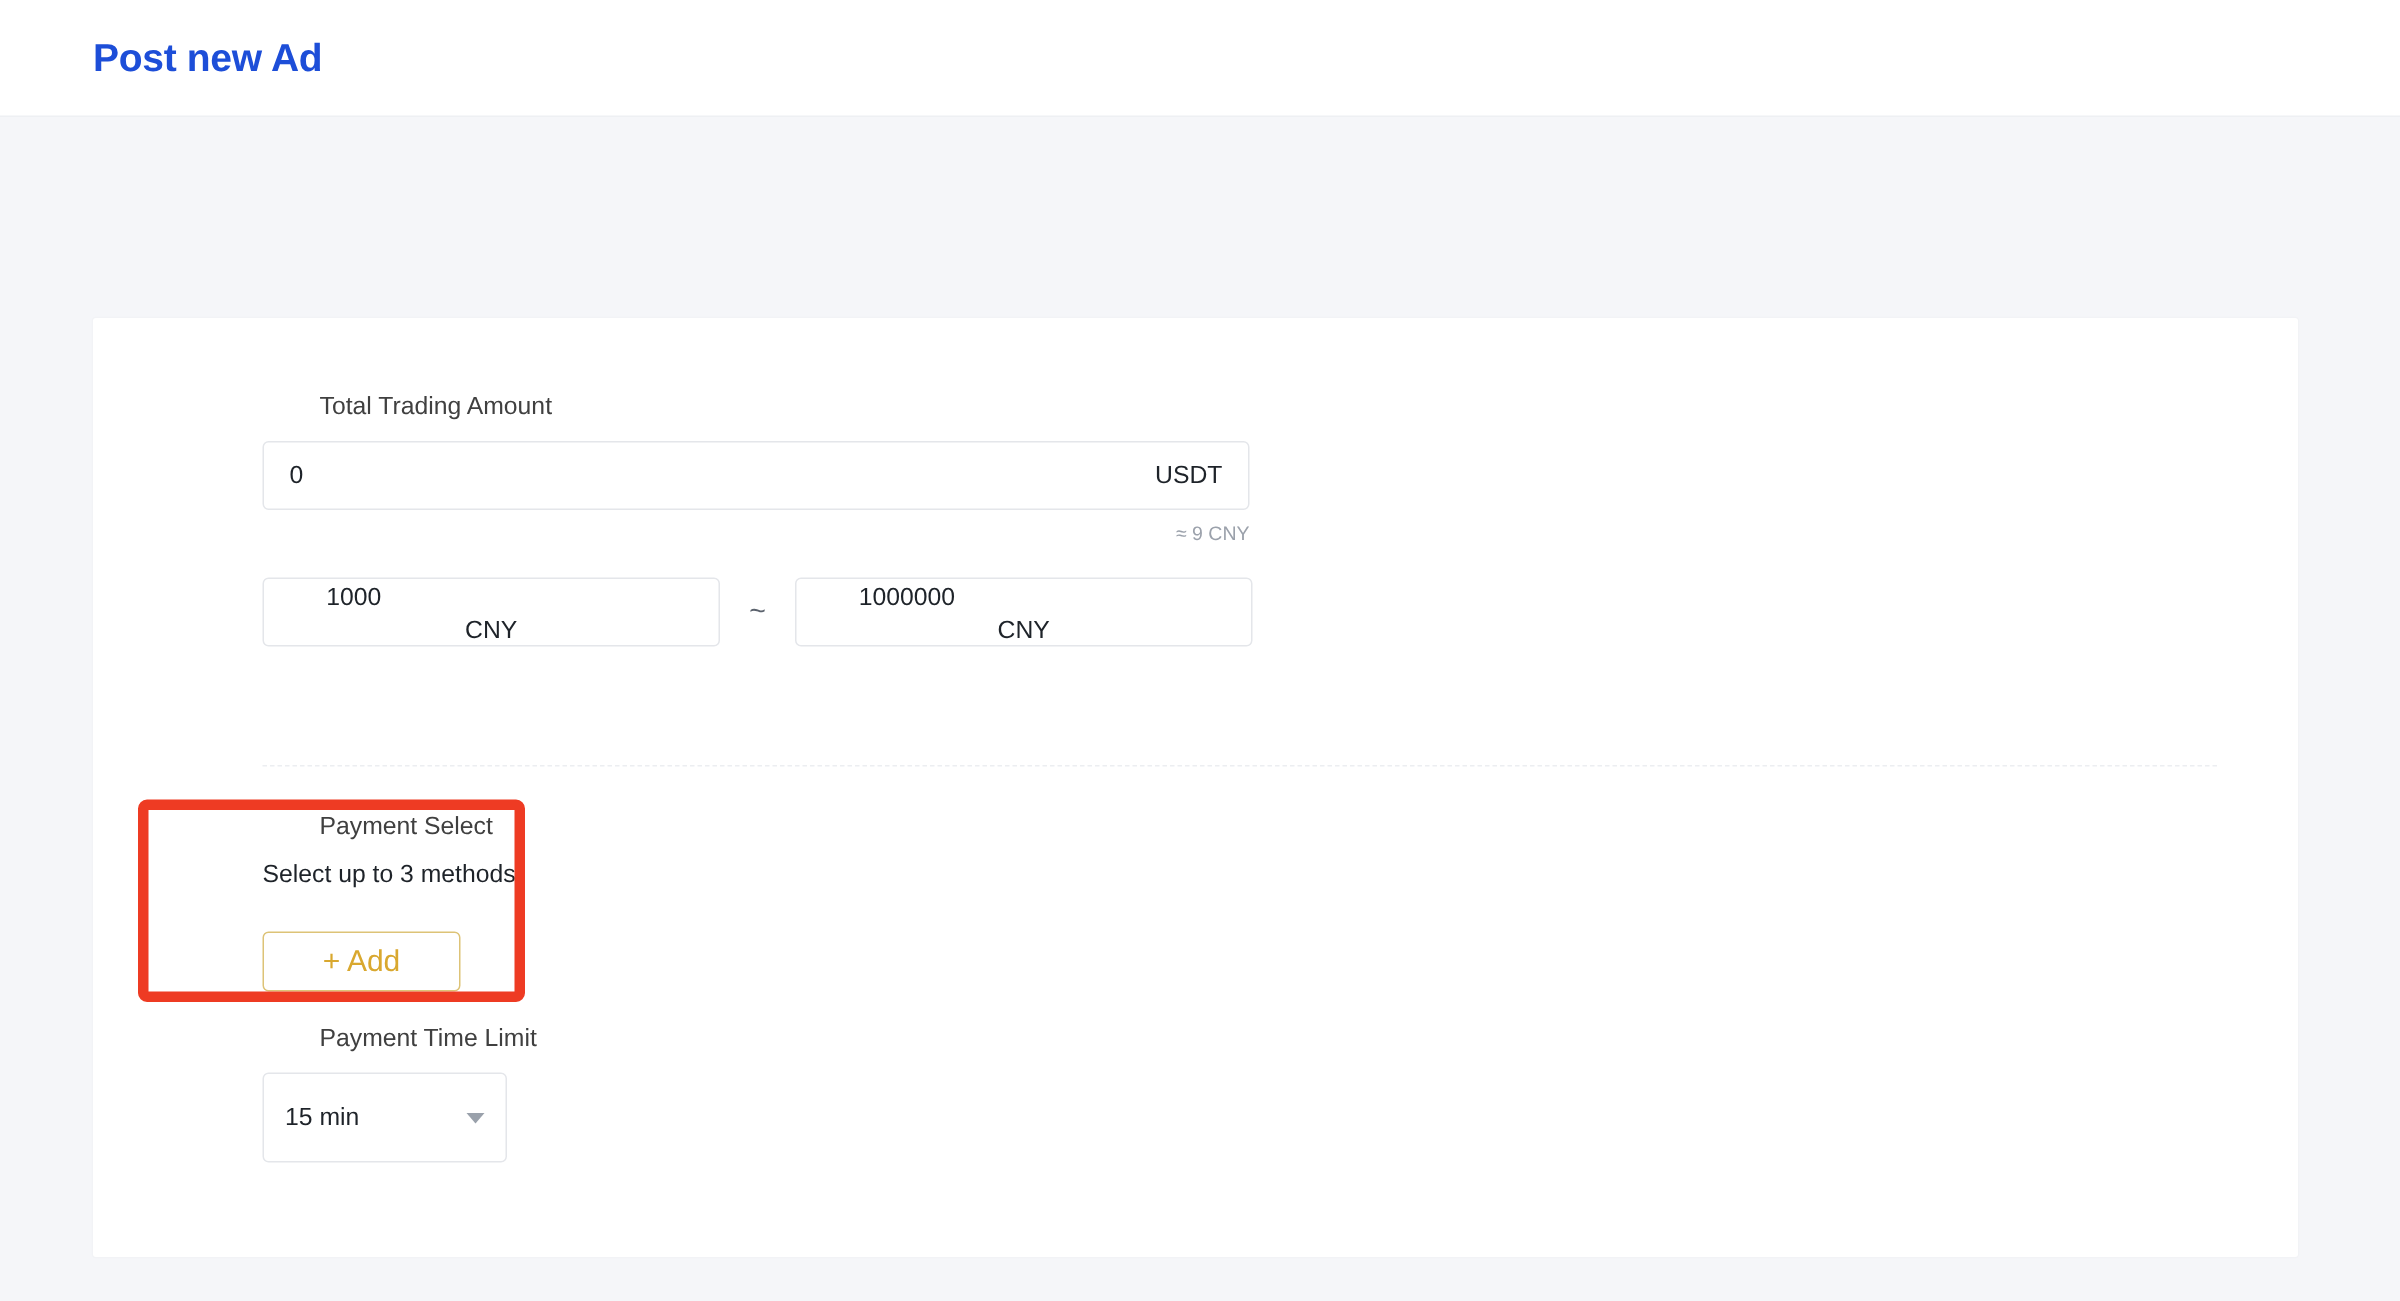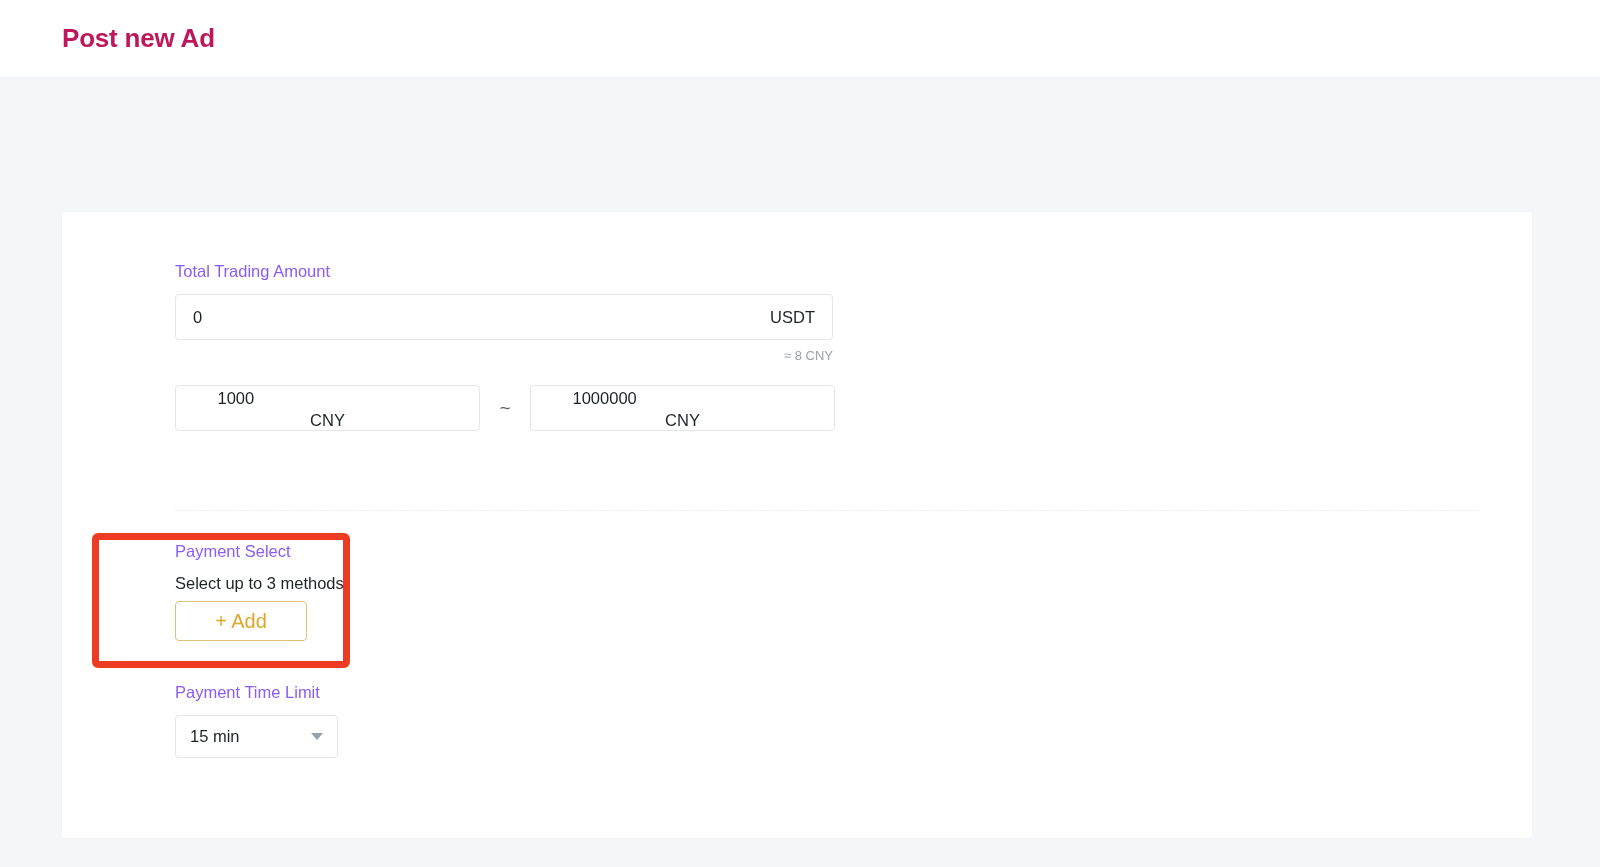--- a/index.html
+++ b/index.html
@@ -21,21 +21,21 @@
     height: 78px;
     background: #ffffff;
     display: flex;
     align-items: center;
     padding-left: 62px;
     border-bottom: 1px solid #eef0f3;
   }
   .header-title {
     font-size: 26px;
     font-weight: bold;
-    color: #be185d;
+    color: #1d4ed8;
     letter-spacing: -0.2px;
   }
 
   
   .stepper {
     position: relative;
     height: 135px;
   }
   .step-labels {
     position: relative;
@@ -90,22 +90,23 @@
     top: 212px;
     width: 1470px;
     height: 626px;
     background: #ffffff;
     border-radius: 2px;
     box-shadow: 0 0 0 1px rgba(0,0,0,0.012);
   }
 
   .field-label {
     font-size: 16.5px;
-    color: #8b5cf6;
+    color: #404040;
     margin-bottom: 13px;
+    margin-left: 38px;
   }
 
   .input-box {
     height: 46px;
     border: 1px solid #e4e6ea;
     border-radius: 4px;
     background: #fff;
     display: flex;
     align-items: center;
     padding: 0 17px;
@@ -150,21 +151,21 @@
     top: 298px;
     width: 1303px;
     border-top: 1.5px dashed #eceef1;
   }
 
   
   .sec-paymethod { position: absolute; left: 113px; top: 330px; }
   .pm-hint {
     font-size: 16.5px;
     color: #1e2329;
-    margin-bottom: 8px;
+    margin-bottom: 28px;
   }
   .add-btn {
     width: 132px;
     height: 40px;
     border: 1px solid #ddc377;
     border-radius: 4px;
     background: #fff;
     color: #d9a82f;
     font-size: 20px;
     font-family: "Liberation Sans", sans-serif;
@@ -183,21 +184,21 @@
     height: 135px;
     border: 7px solid #ee3b23;
     border-radius: 6px;
     pointer-events: none;
   }
 
   
   .sec-timelimit { position: absolute; left: 113px; top: 471px; }
   .select-box {
     width: 163px;
-    height: 43px;
+    height: 60px;
     border: 1px solid #e4e6ea;
     border-radius: 4px;
     background: #fff;
     display: flex;
     align-items: center;
     padding: 0 14px;
   }
   .select-value {
     flex: 1;
     font-size: 16.5px;
@@ -240,21 +241,21 @@
 </div>
 
 <div class="card">
 
   <div class="sec-amount">
     <div class="field-label">Total Trading Amount</div>
     <div class="input-box">
       <input class="input-value" type="text" style="border: none; outline: none; font-family: &quot;Liberation Sans&quot;, sans-serif;" value="0">
       <span class="input-suffix">USDT</span>
     </div>
-    <div class="approx">≈ 8 CNY</div>
+    <div class="approx">≈ 9 CNY</div>
   </div>
 
   <div class="sec-limit">
     <div class="limit-row">
       <div class="input-box">
         <input class="input-value" type="text" style="border: none; outline: none; font-family: &quot;Liberation Sans&quot;, sans-serif;" value="1000">
         <span class="input-suffix">CNY</span>
       </div>
       <div class="tilde">~</div>
       <div class="input-box">

